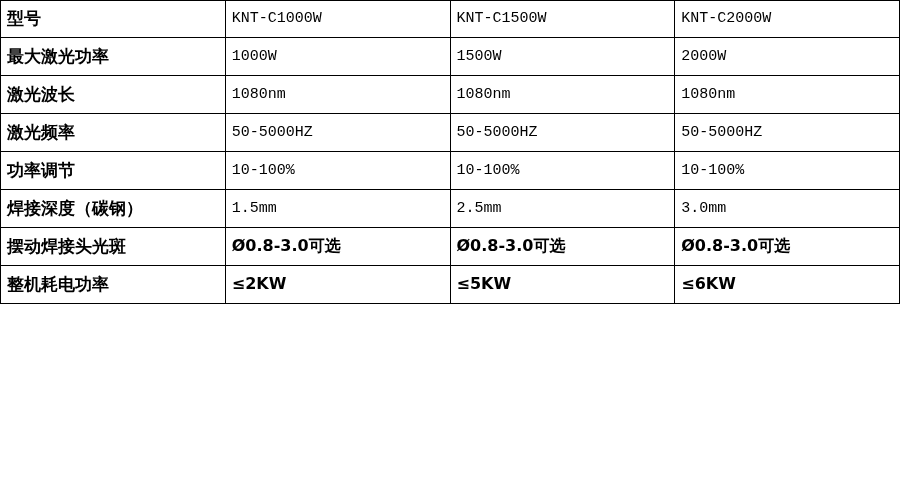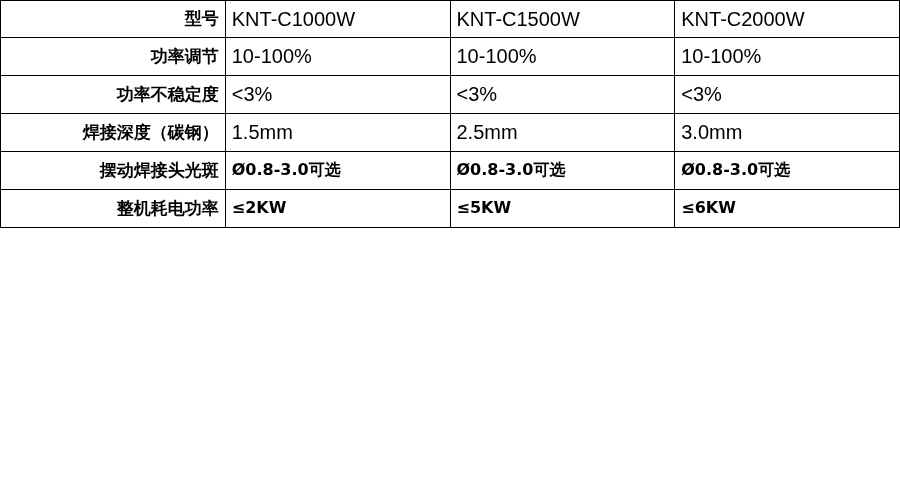--- a/index.html
+++ b/index.html
@@ -34,26 +34,25 @@
     font-size: 17px;
     line-height: 1.15;
     font-family: "DejaVu Sans", sans-serif;
     letter-spacing: 0px;
     white-space: nowrap;
     overflow: hidden;
   }
   table.spec-table tr td:first-child {
     font-weight: 700;
     font-size: 17px;
-    text-align: right;
   }
   table.spec-table td.value {
     font-weight: 400;
-    font-family: Liberation Sans, sans-serif;
-    font-size: 20px;
+    font-family: Liberation Mono, monospace;
+    font-size: 15px;
   }
   table.spec-table td.value.bold {
     font-weight: 700;
     font-family: "DejaVu Sans", sans-serif;
     font-size: 16px;
   }
   table.spec-table tr:first-child td {
     height: 36px;
   }
 </style>
@@ -69,30 +68,42 @@
       <col class="col-val">
     </colgroup>
     <tbody>
       <tr>
         <td>型号</td>
         <td class="value">KNT-C1000W</td>
         <td class="value">KNT-C1500W</td>
         <td class="value">KNT-C2000W</td>
       </tr>
       <tr>
+        <td>最大激光功率</td>
+        <td class="value">1000W</td>
+        <td class="value">1500W</td>
+        <td class="value">2000W</td>
+      </tr>
+      <tr>
+        <td>激光波长</td>
+        <td class="value">1080nm</td>
+        <td class="value">1080nm</td>
+        <td class="value">1080nm</td>
+      </tr>
+      <tr>
+        <td>激光频率</td>
+        <td class="value">50-5000HZ</td>
+        <td class="value">50-5000HZ</td>
+        <td class="value">50-5000HZ</td>
+      </tr>
+      <tr>
         <td>功率调节</td>
         <td class="value">10-100%</td>
         <td class="value">10-100%</td>
         <td class="value">10-100%</td>
-      </tr>
-      <tr>
-        <td>功率不稳定度</td>
-        <td class="value">&lt;3%</td>
-        <td class="value">&lt;3%</td>
-        <td class="value">&lt;3%</td>
       </tr>
       <tr>
         <td>焊接深度（碳钢）</td>
         <td class="value">1.5mm</td>
         <td class="value">2.5mm</td>
         <td class="value">3.0mm</td>
       </tr>
       <tr>
         <td>摆动焊接头光斑</td>
         <td class="value bold">Ø0.8-3.0可选</td>

